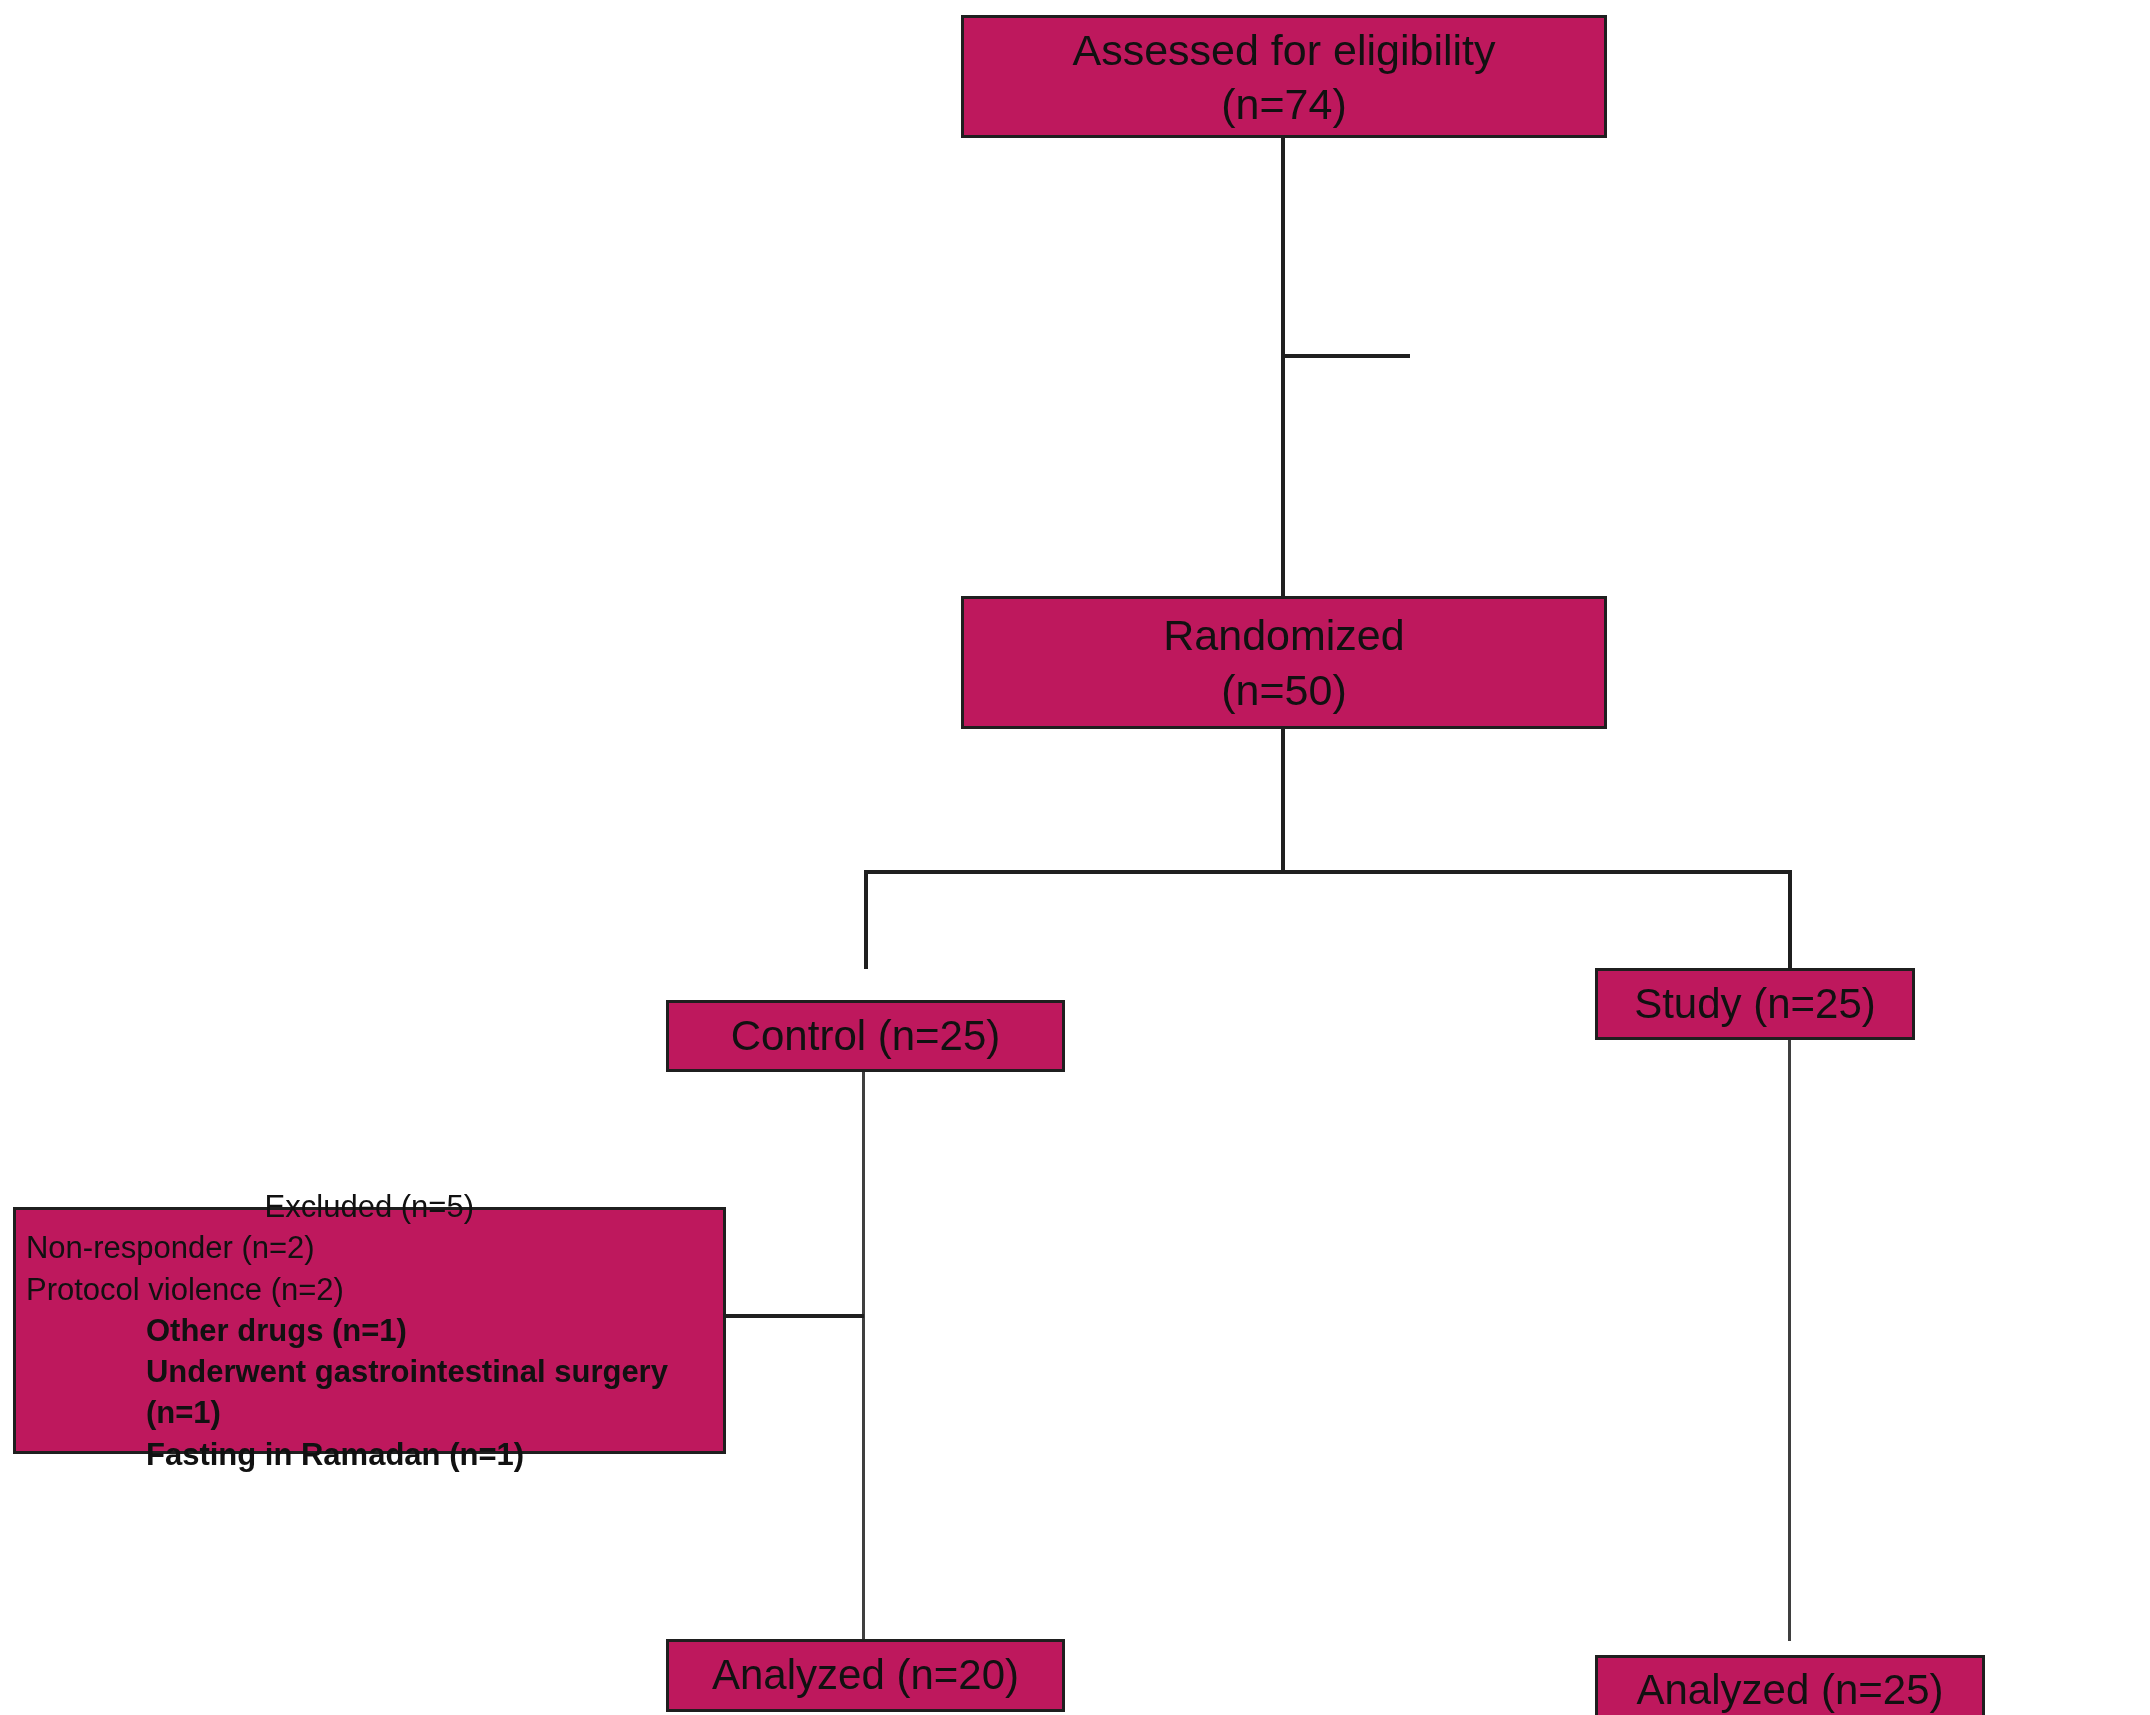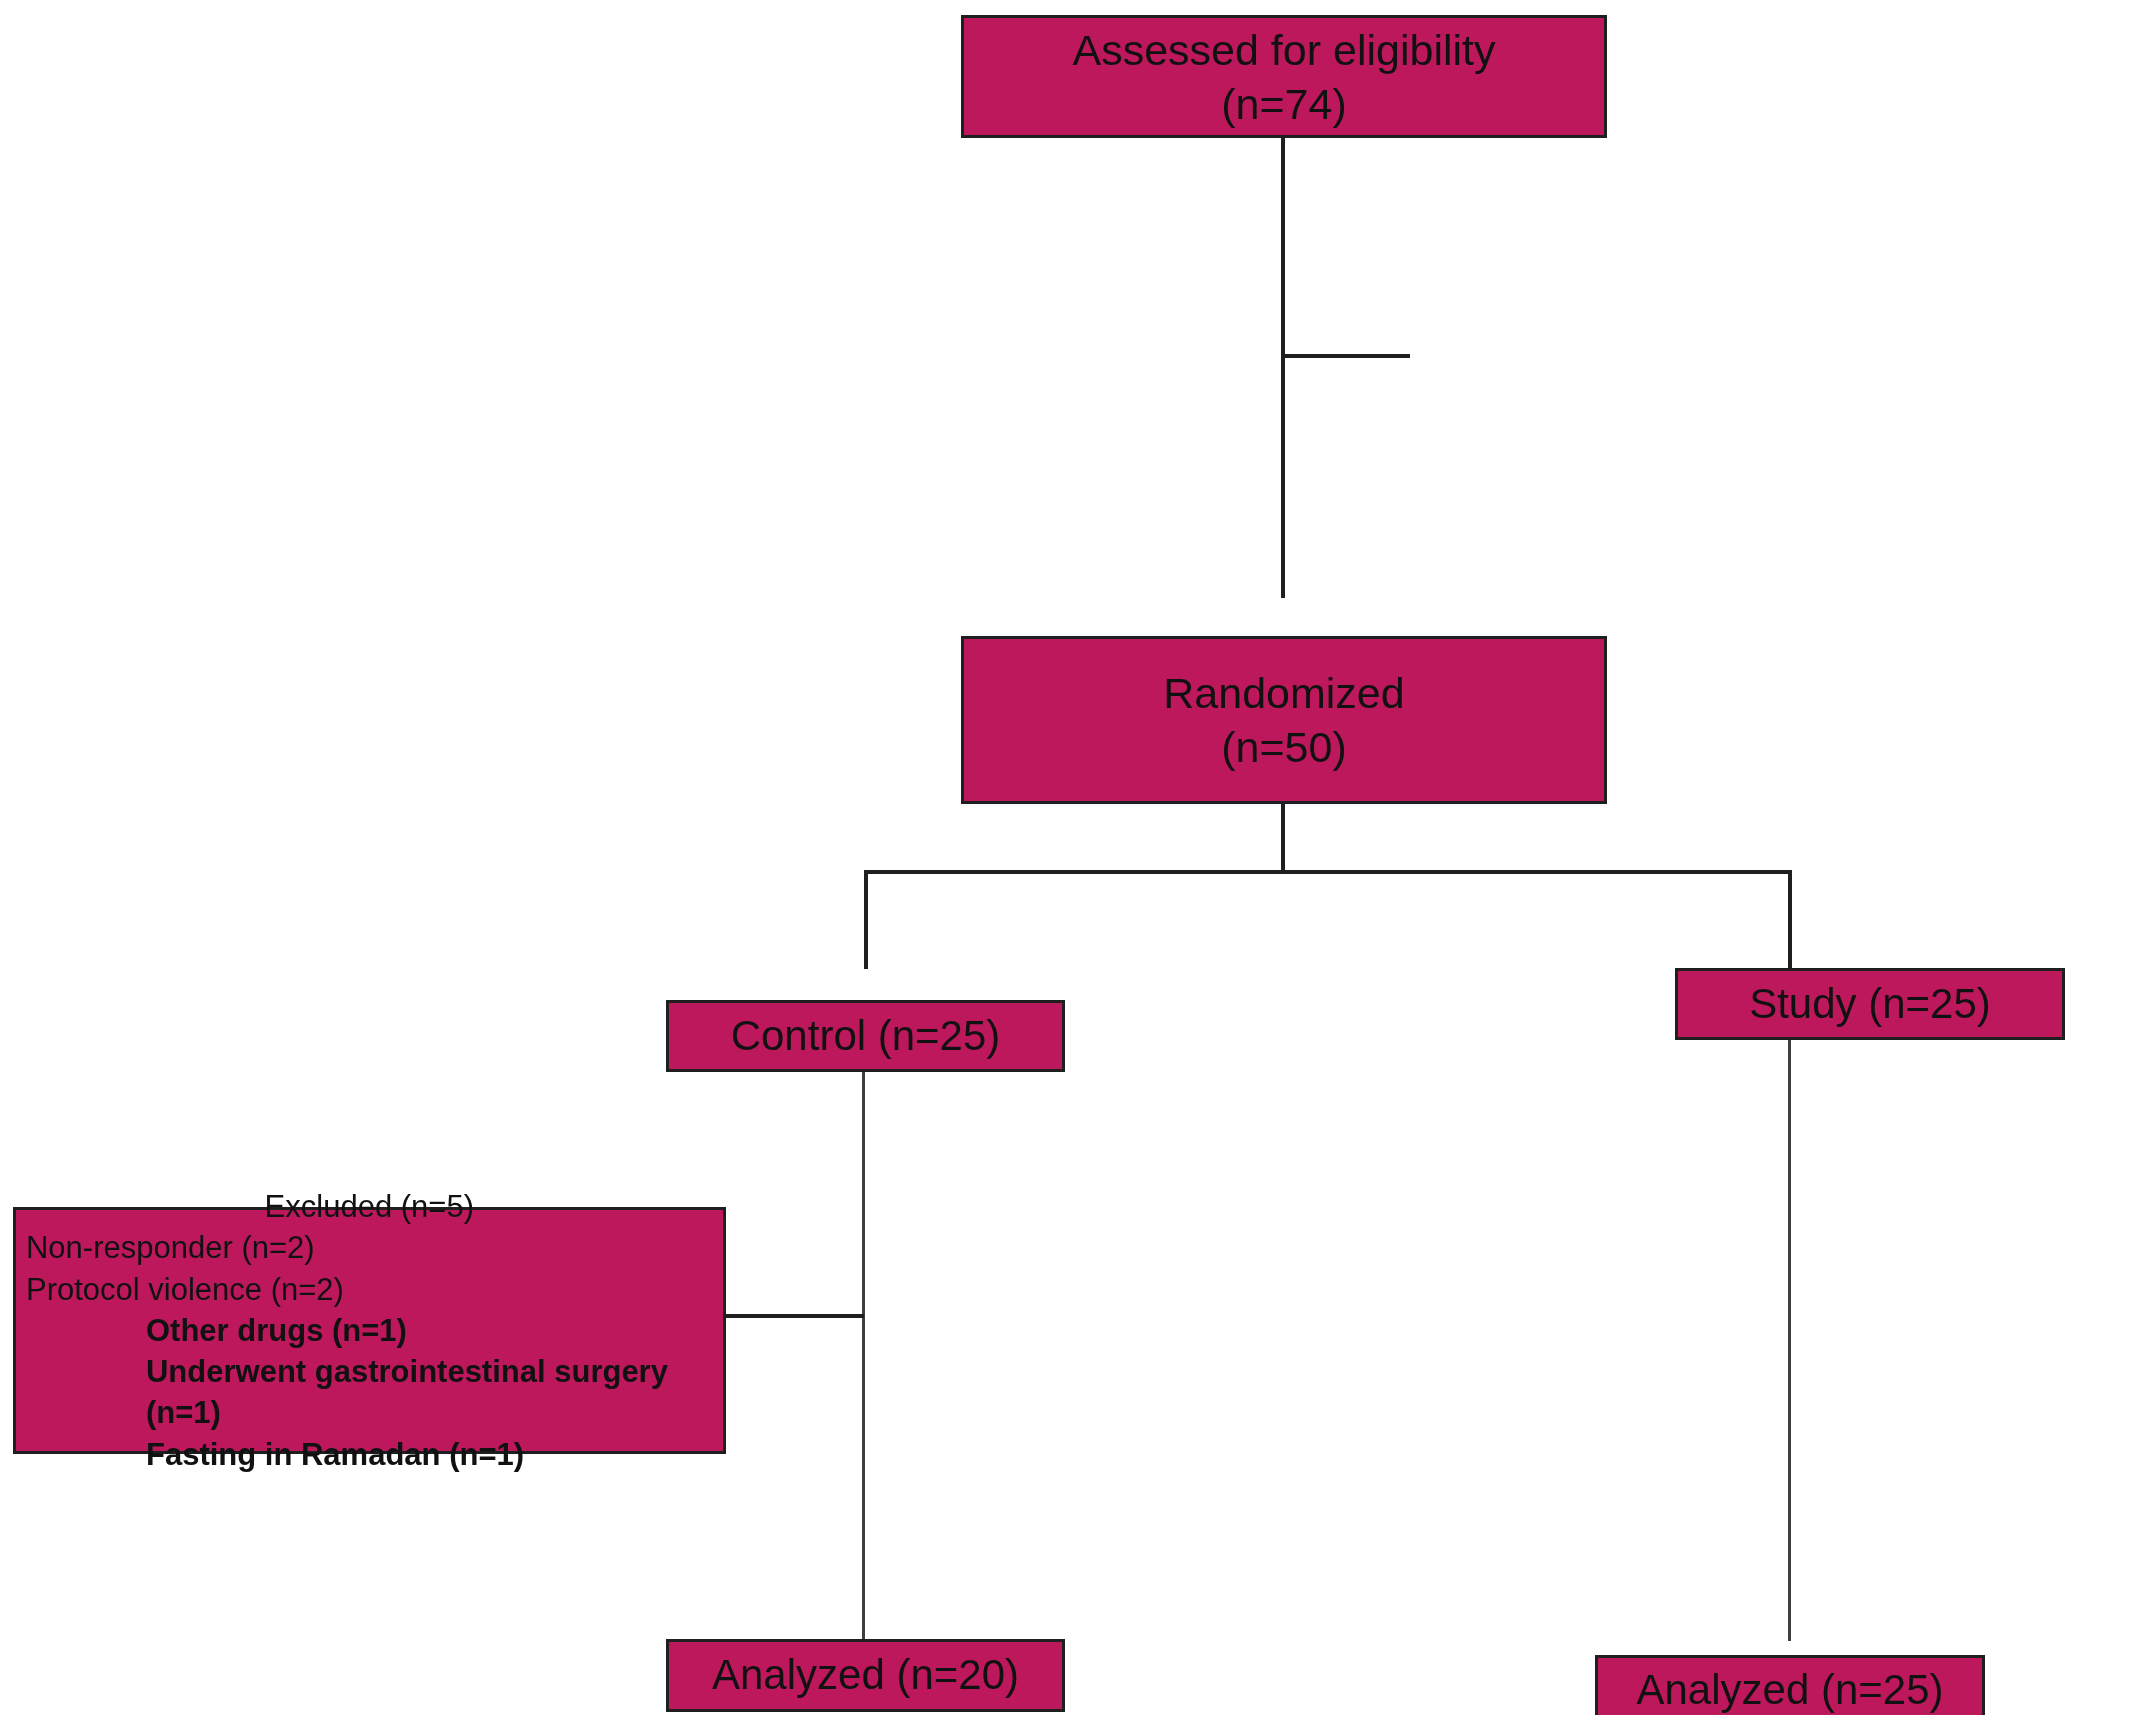--- a/index.html
+++ b/index.html
@@ -34,23 +34,23 @@
     padding:5.1px 10.2px;
   }
   .listbox .box-title{text-align:center;}
   .listbox .sub{padding-left:120px;font-weight:bold;}
   .line{position:absolute;background:var(--line,#1f1f1f);}
   .line.soft{background:var(--line-soft,#3f3f3f);}
 
   
   #assessed        {left:961px; top:15.4px;   width:646px; height:123px;}
   #excluded-enroll {left:1409px; top:237px;  width:735px; height:245px;}
-  #randomized      {left:961px; top:596px; width:646px; height:168px;margin-top:40px;}
+  #randomized      {left:961px; top:596px; width:646px; height:133px;}
   #control         {left:666px; top:968px; width:399px;  height:72px;margin-top:32px;}
-  #study           {left:1675px; top:968px; width:390px;  height:72px;}
+  #study           {left:1595px; top:968px; width:320px;  height:72px;}
   #excluded-ctl    {left:12.8px;   top:1207px; width:713px; height:247px;}
   #analyzed-ctl    {left:666px; top:1639px; width:399px;  height:73px;}
   #analyzed-study  {left:1595px; top:1639px; width:390px;  height:71px;margin-top:16px;}
 
   
   #v-assessed-randomized {left:1281px; top:136px;  width:3.6px;    height:462px;}
   #h-excluded-enroll     {left:1282px; top:354px;  width:128px;  height:4.1px;}
   #v-randomized-branch   {left:1281px; top:727px; width:3.6px;    height:147px;}
   #h-branch              {left:864px; top:870px; width:928px; height:4.1px;}
   #v-branch-control      {left:864px; top:873px; width:3.6px;    height:96px;}

